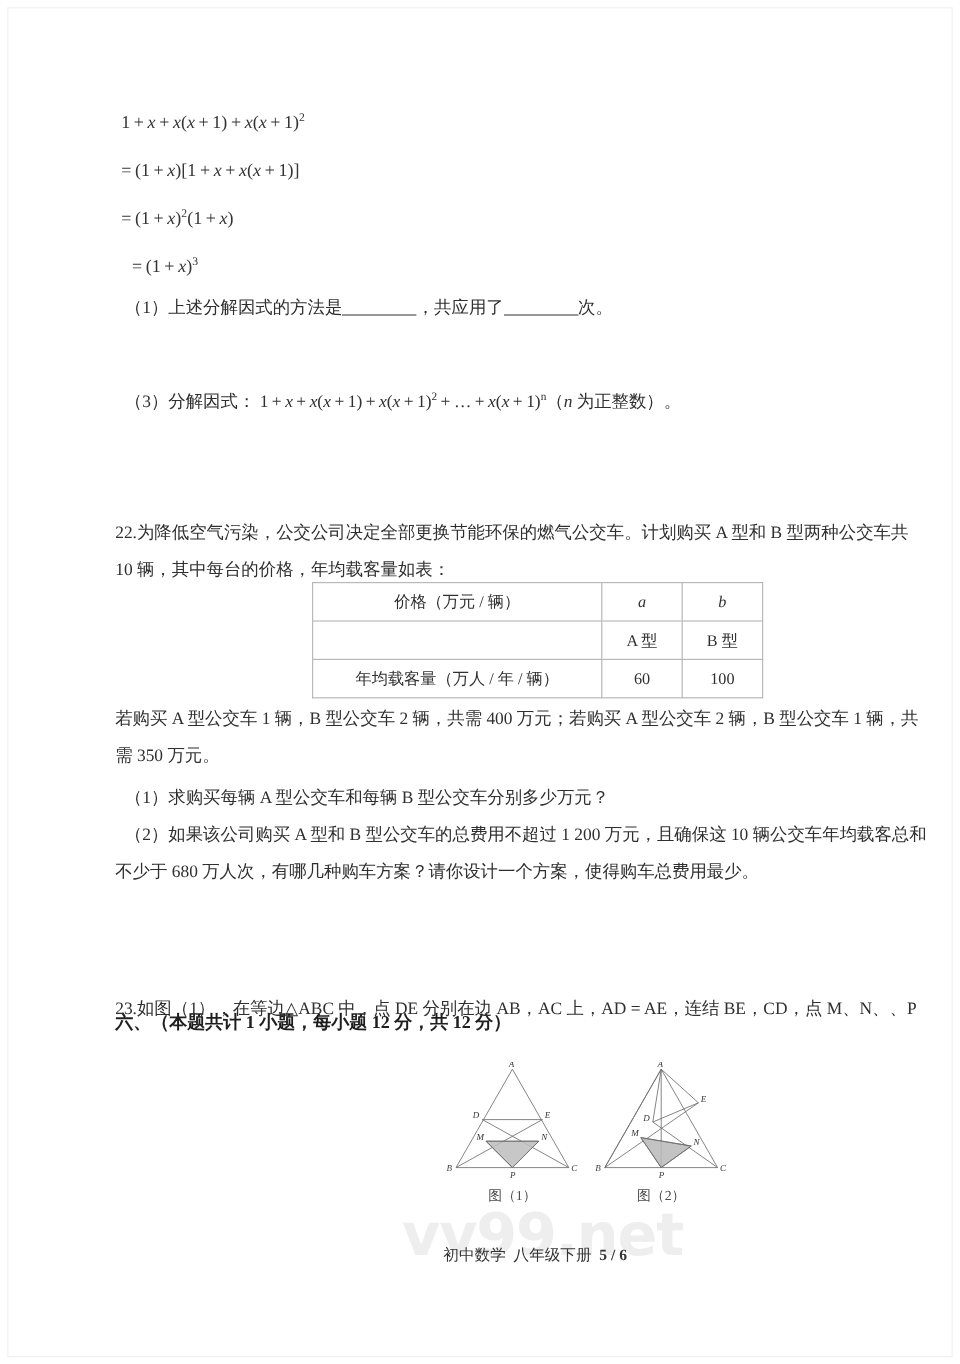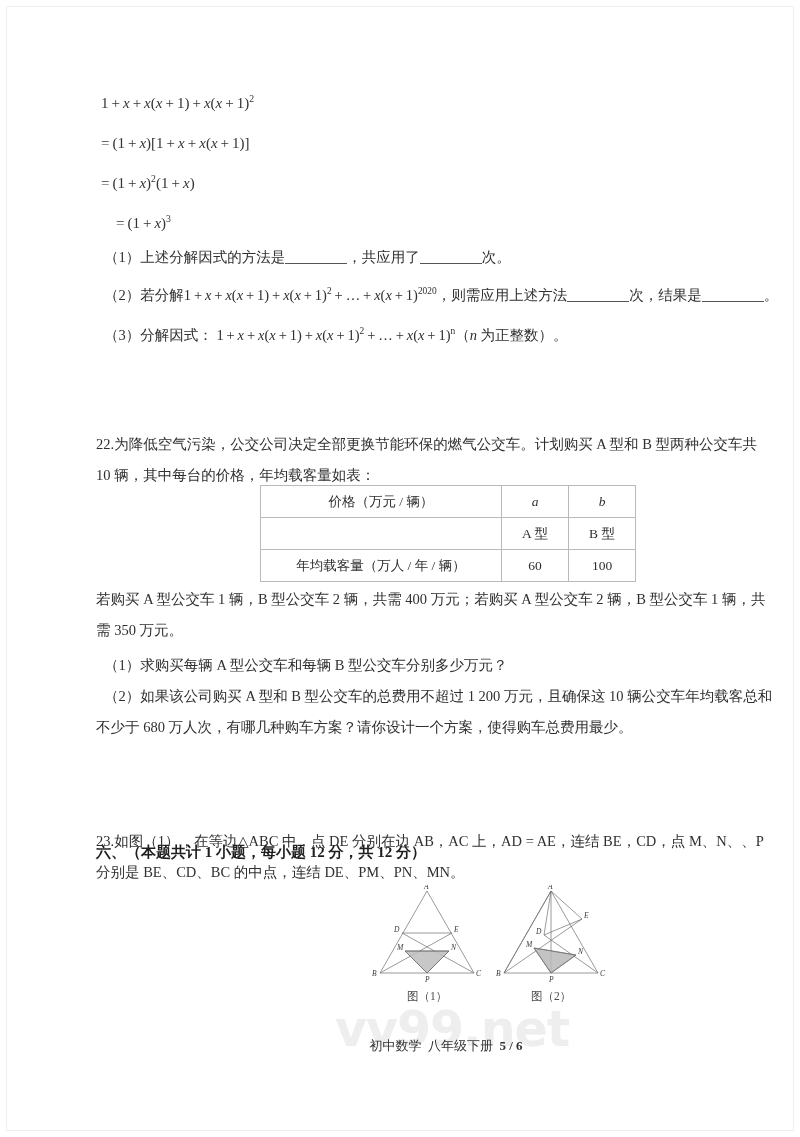--- a/index.html
+++ b/index.html
@@ -152,31 +152,28 @@
 
     <div class="mathline" style="top:88px; left:5px;">
       1 + <i>x</i> + <i>x</i>(<i>x</i> + 1) + <i>x</i>(<i>x</i> + 1)<sup>2</sup>
     </div>
     <div class="mathline" style="top:128px; left:5px;">
       = (1 + <i>x</i>)[1 + <i>x</i> + <i>x</i>(<i>x</i> + 1)]
     </div>
     <div class="mathline" style="top:168px; left:5px;">
       = (1 + <i>x</i>)<sup>2</sup>(1 + <i>x</i>)
     </div>
-    <div class="mathline" style="top:208px; left:20px;">
+    <div class="mathline" style="top:208px; left:14px;">
       = (1 + <i>x</i>)<sup>3</sup>
     </div>
 
     <div class="qline" style="top:240px; left:8px;">
       <span>（1）</span>上述分解因式的方法是<span class="blank"></span>，共应用了<span class="blank"></span>次。
     </div>
 
-    <div class="qline" style="top:278px; left:8px;">
-      <span>（2）</span>若分解1 + <i>x</i> + <i>x</i>(<i>x</i> + 1) + <i>x</i>(<i>x</i> + 1)<sup>2</sup> + … + <i>x</i>(<i>x</i> + 1)<sup>2020</sup>，则需应用上述方法<span class="blank"></span>次，结果是<span class="blank"></span>。
-    </div>
 
     <div class="qline" style="top:318px; left:8px;">
       <span>（3）</span>分解因式：&nbsp;1 + <i>x</i> + <i>x</i>(<i>x</i> + 1) + <i>x</i>(<i>x</i> + 1)<sup>2</sup> + … + <i>x</i>(<i>x</i> + 1)<sup>n</sup>（<i>n</i> 为正整数）。
     </div>
 
     <div class="qline" style="top:427px; left:0px;">
       <span>22.</span><span>为降低空气污染，公交公司决定全部更换节能环保的燃气公交车。计划购买 A 型和 B 型两种公交车共</span>
     </div>
     <div class="qline" style="top:458px; left:0px;">10 辆，其中每台的价格，年均载客量如表：</div>
 
@@ -211,21 +208,20 @@
     <div class="qline" style="top:679px; left:8px;">
       <span>（2）</span><span>如果该公司购买 A 型和 B 型公交车的总费用不超过 1 200 万元，且确保这 10 辆公交车年均载客总和</span>
     </div>
     <div class="qline" style="top:710px; left:0px;">不少于 680 万人次，有哪几种购车方案？请你设计一个方案，使得购车总费用最少。</div>
 
     <div class="hd" style="top:836px; left:0px;">六、（本题共计 1 小题，每小题 12 分，共 12 分）</div>
 
     <div class="qline" style="top:824px; left:0px;">
       <span>23.</span><span>如图（1），在等边△ABC 中，点 DE 分别在边 AB，AC 上，AD = AE，连结 BE，CD，点 M、N、、P</span>
     </div>
-    <div class="qline" style="top:855px; left:0px;">分别是 BE、CD、BC 的中点，连结 DE、PM、PN、MN。</div>
 
     <div class="figures">
 
       <div class="fig fig1">
         <svg width="110" height="100" viewBox="0 0 110 100">
           <g stroke="#6e6e6e" stroke-width="0.7" fill="none">
 
             <polygon points="55,6 8,88 102,88"></polygon>
 
             <line x1="30" y1="48" x2="80" y2="48"></line>

